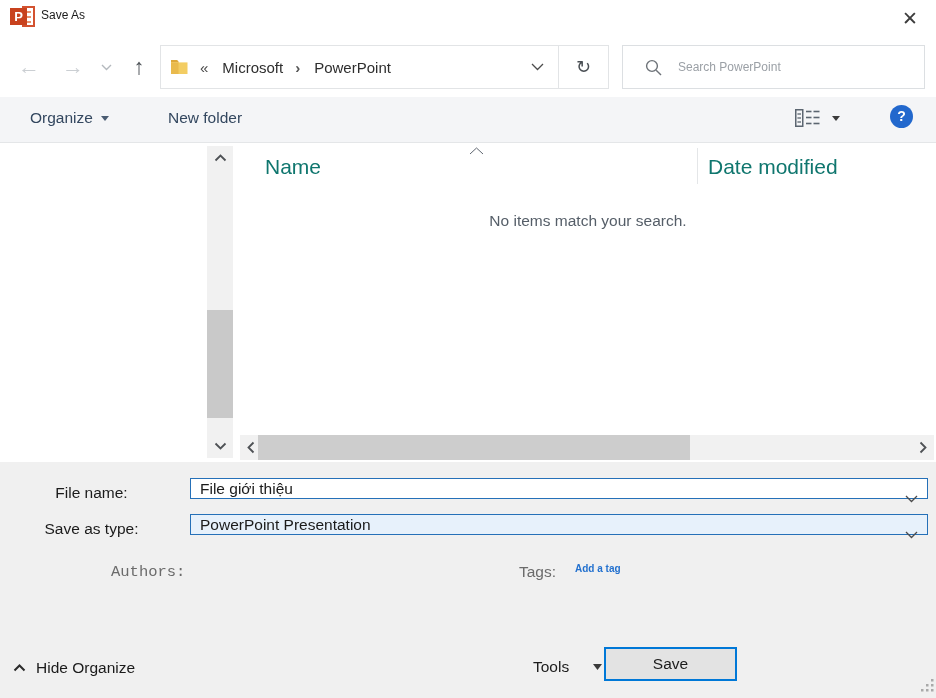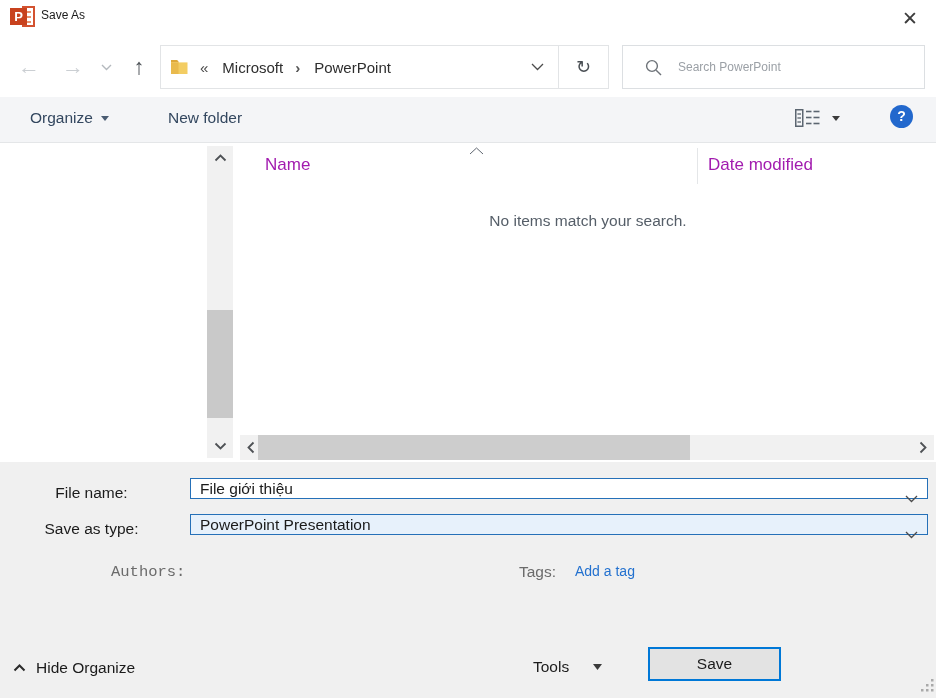--- a/index.html
+++ b/index.html
@@ -59,21 +59,21 @@
   
   .main { position:absolute; top:144px; left:0; width:936px; height:318px; background:#fff; }
 
   .vscroll { position:absolute; left:207px; top:2px; width:26px; height:312px; background:#f1f1f1; }
   .vscroll .sarrow { position:absolute; left:0; width:26px; height:20px; display:flex; align-items:center; justify-content:center; }
   .vscroll .up { top:2px; } .vscroll .down { bottom:2px; }
   .vthumb { position:absolute; left:0; top:164px; width:26px; height:108px; background:#c9c9c9; }
 
   .list { position:absolute; left:240px; top:0; width:696px; height:318px; }
   .sort-ind { position:absolute; left:229px; top:-3px; }
-  .colhdr { position:absolute; top:11px; font-size:17px; color:#a21caf; cursor:pointer; }
+  .colhdr { position:absolute; top:11px; font-size:21px; color:#0f766e; cursor:pointer; }
   .colhdr-name { left:25px; }
   .colhdr-date { left:468px; }
   .col-div { position:absolute; left:457px; top:4px; width:1px; height:36px; background:#e4e6e8; }
   .empty-msg { position:absolute; left:0; width:100%; top:68px; text-align:center; font-size:15.5px; color:#555e68; }
 
   .hscroll { position:absolute; left:0; top:291px; width:694px; height:25px; background:#f1f1f1; }
   .hscroll .sarrow { position:absolute; top:0; width:20px; height:25px; display:flex; align-items:center; justify-content:center; }
   .hscroll .left { left:1px; } .hscroll .right { right:1px; }
   .hthumb { position:absolute; left:18px; top:0; width:432px; height:25px; background:#cdcdcd; }
 
@@ -86,29 +86,29 @@
   .combo-filename { top:16px; }
   .combo-filename input { width:100%; height:100%; border:none; outline:none; background:transparent;
                           font-size:15.5px; color:#1b1b1b; padding:0 34px 0 9px; font-family:inherit; }
   .combo-savetype { top:52px; background:var(--savetype_bg,#e7f1fb); display:flex; align-items:center; cursor:pointer; }
   .combo-savetype .val { font-size:15.5px; color:#1b1b1b; padding-left:9px; }
   .combo .dd { position:absolute; right:9px; top:10px; }
 
   .lbl-muted { position:absolute; font-size:15.5px; color:#6b6b6b; }
   .lbl-authors { left:111px; top:101px;font-family:Liberation Mono, monospace; }
   .lbl-tags { left:519px; top:101px; }
-  .add-tag { position:absolute; left:575px; top:101px; font-size:14px; color:var(--link_blue,#2371cf); cursor:pointer; }
+  .add-tag { position:absolute; left:575px; top:101px; font-size:10px; color:var(--link_blue,#2371cf); cursor:pointer;font-weight:bold; }
 
   .hide-folders { position:absolute; left:13px; top:197px; display:flex; align-items:center; gap:10px;
                   font-size:15.5px; color:#1b1b1b; cursor:pointer; }
   .tools { position:absolute; left:533px; top:196px; display:flex; align-items:center; gap:24px;
            font-size:15.5px; color:#1b1b1b; cursor:pointer; }
   .btn { position:absolute; top:185px; width:133px; height:34px; background:#e3e3e3; font-size:15.5px;
          color:#1b1b1b; display:flex; align-items:center; justify-content:center; cursor:pointer; }
-  .btn-save { left:648px; border:2px solid var(--accent_blue,#0078d7); }
+  .btn-save { left:604px; border:2px solid var(--accent_blue,#0078d7); }
   .btn-cancel { left:778px; border:1px solid #aeaeae; }
 
   .grip { position:absolute; right:2px; bottom:2px; }
 </style>
 </head>
 <body>
 
 <div id="dialog">
 
   <div class="titlebar">

